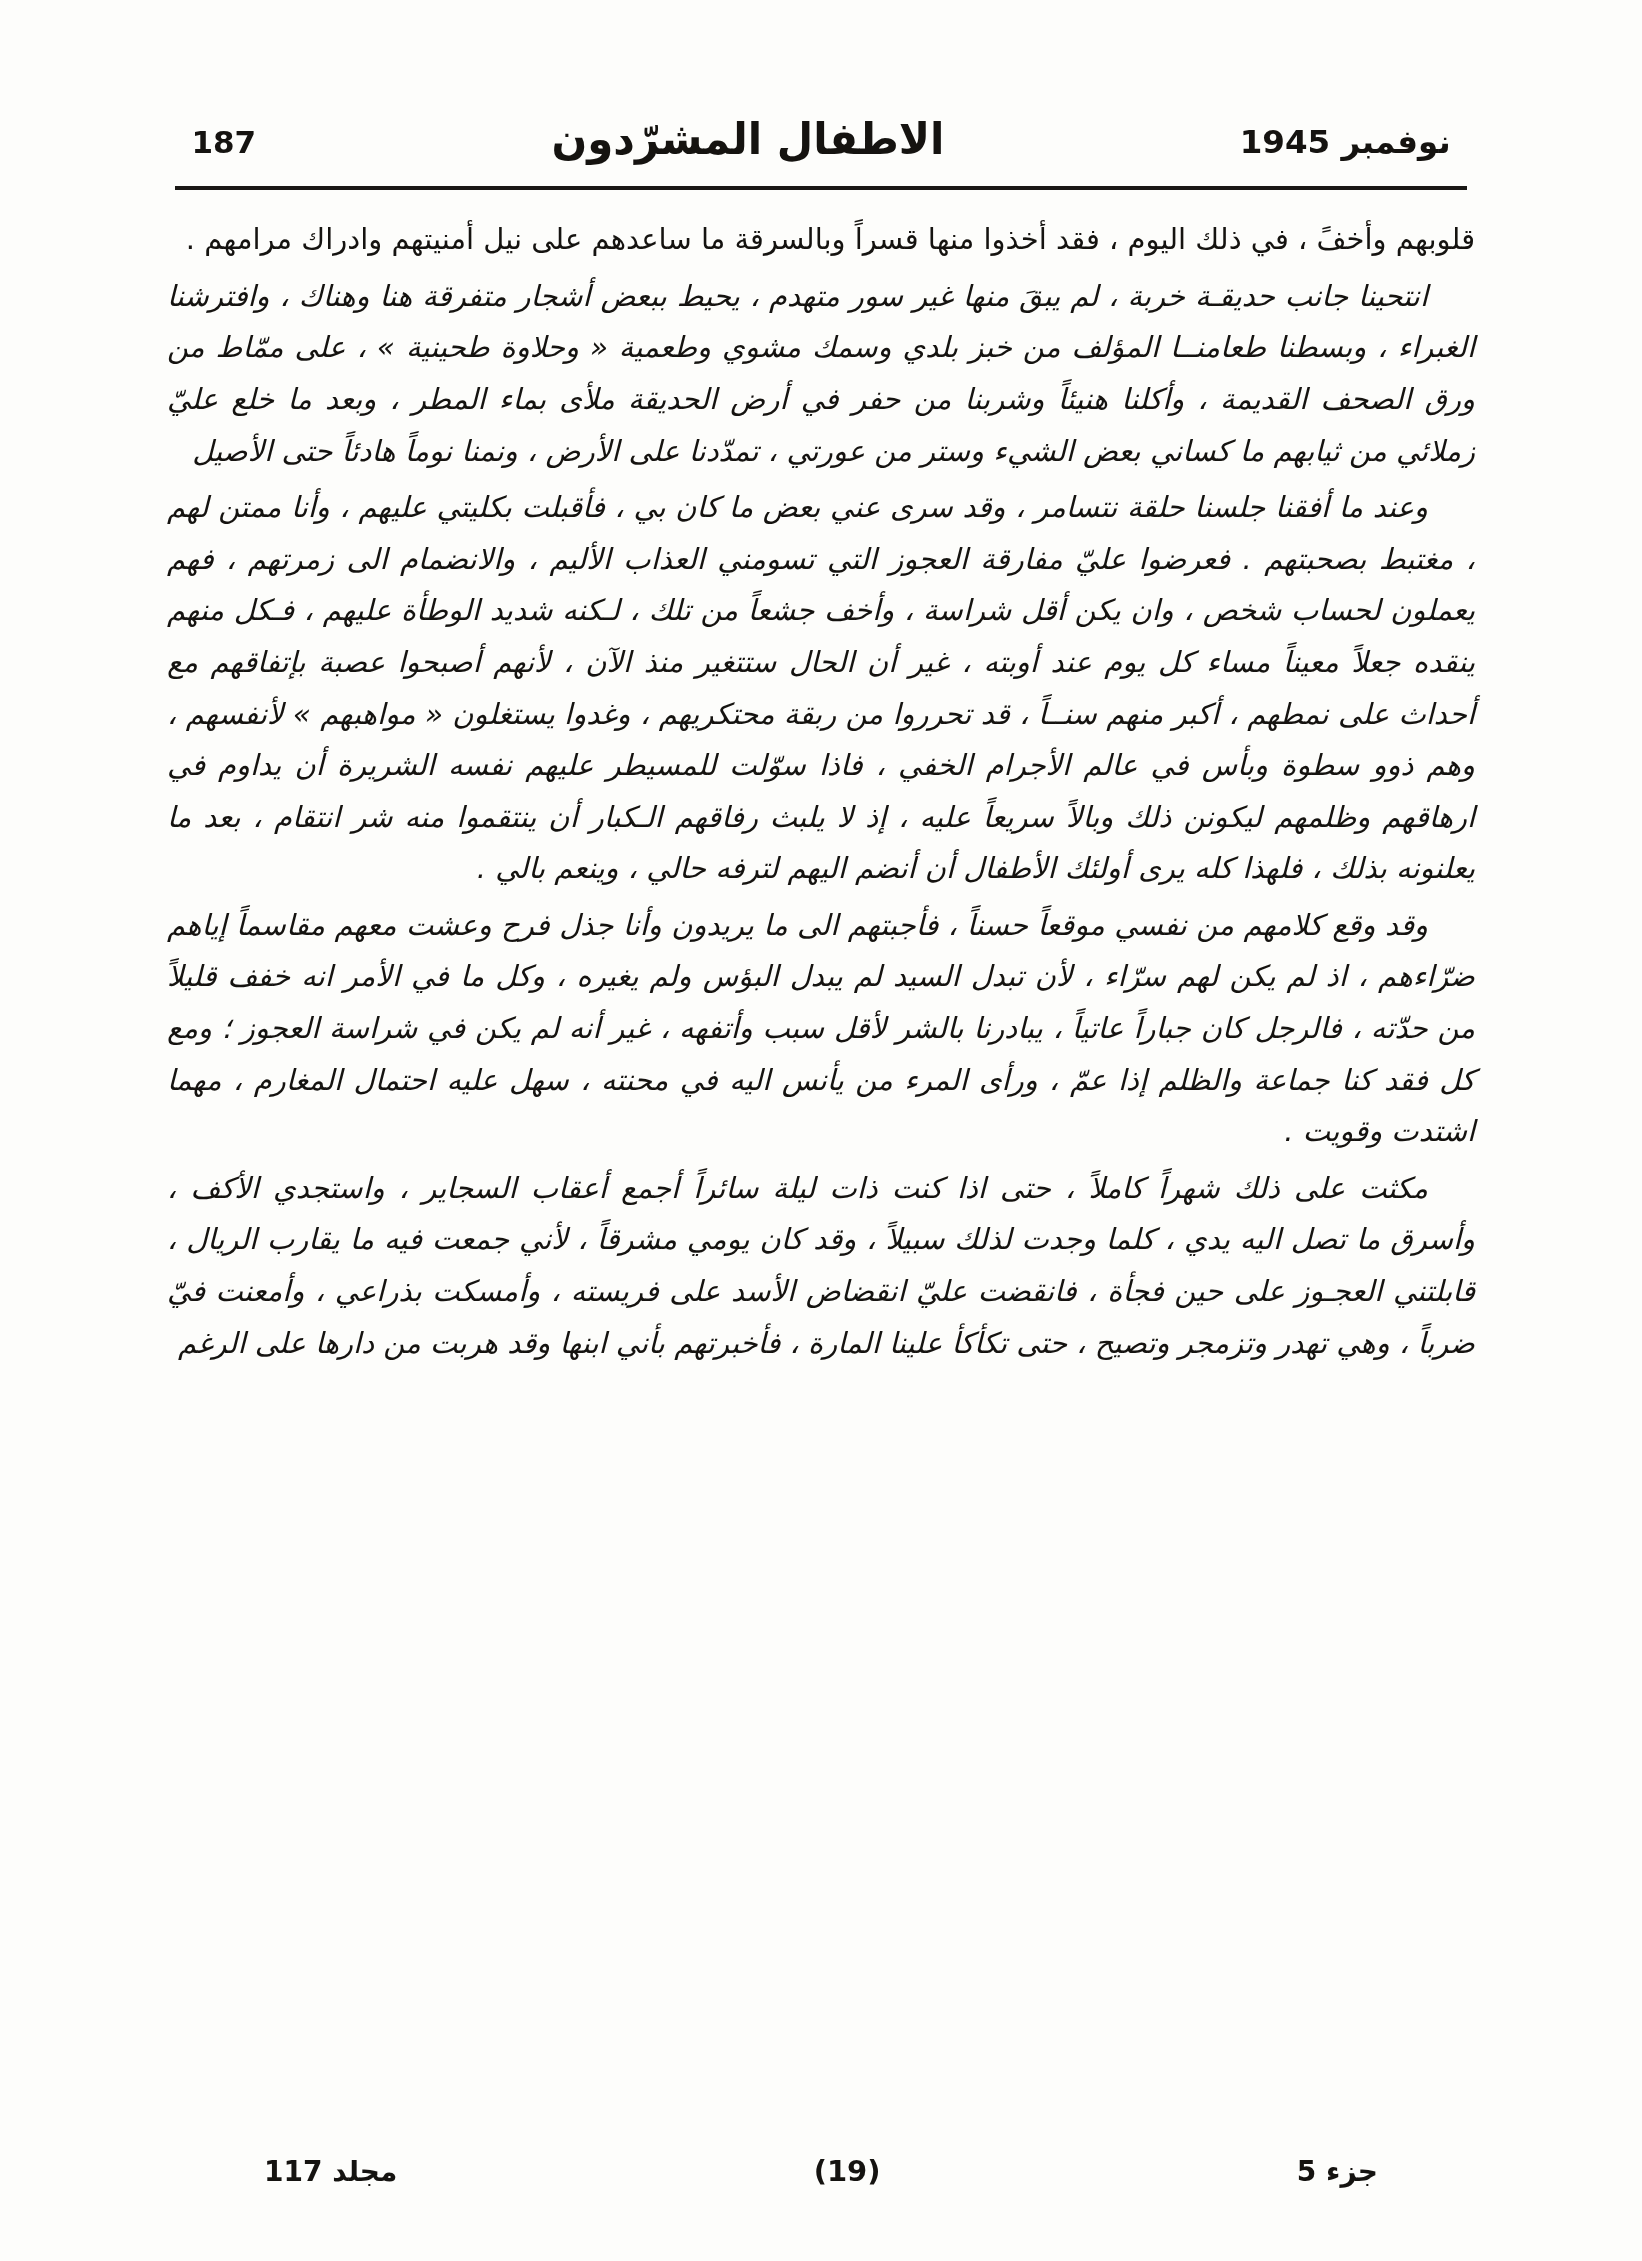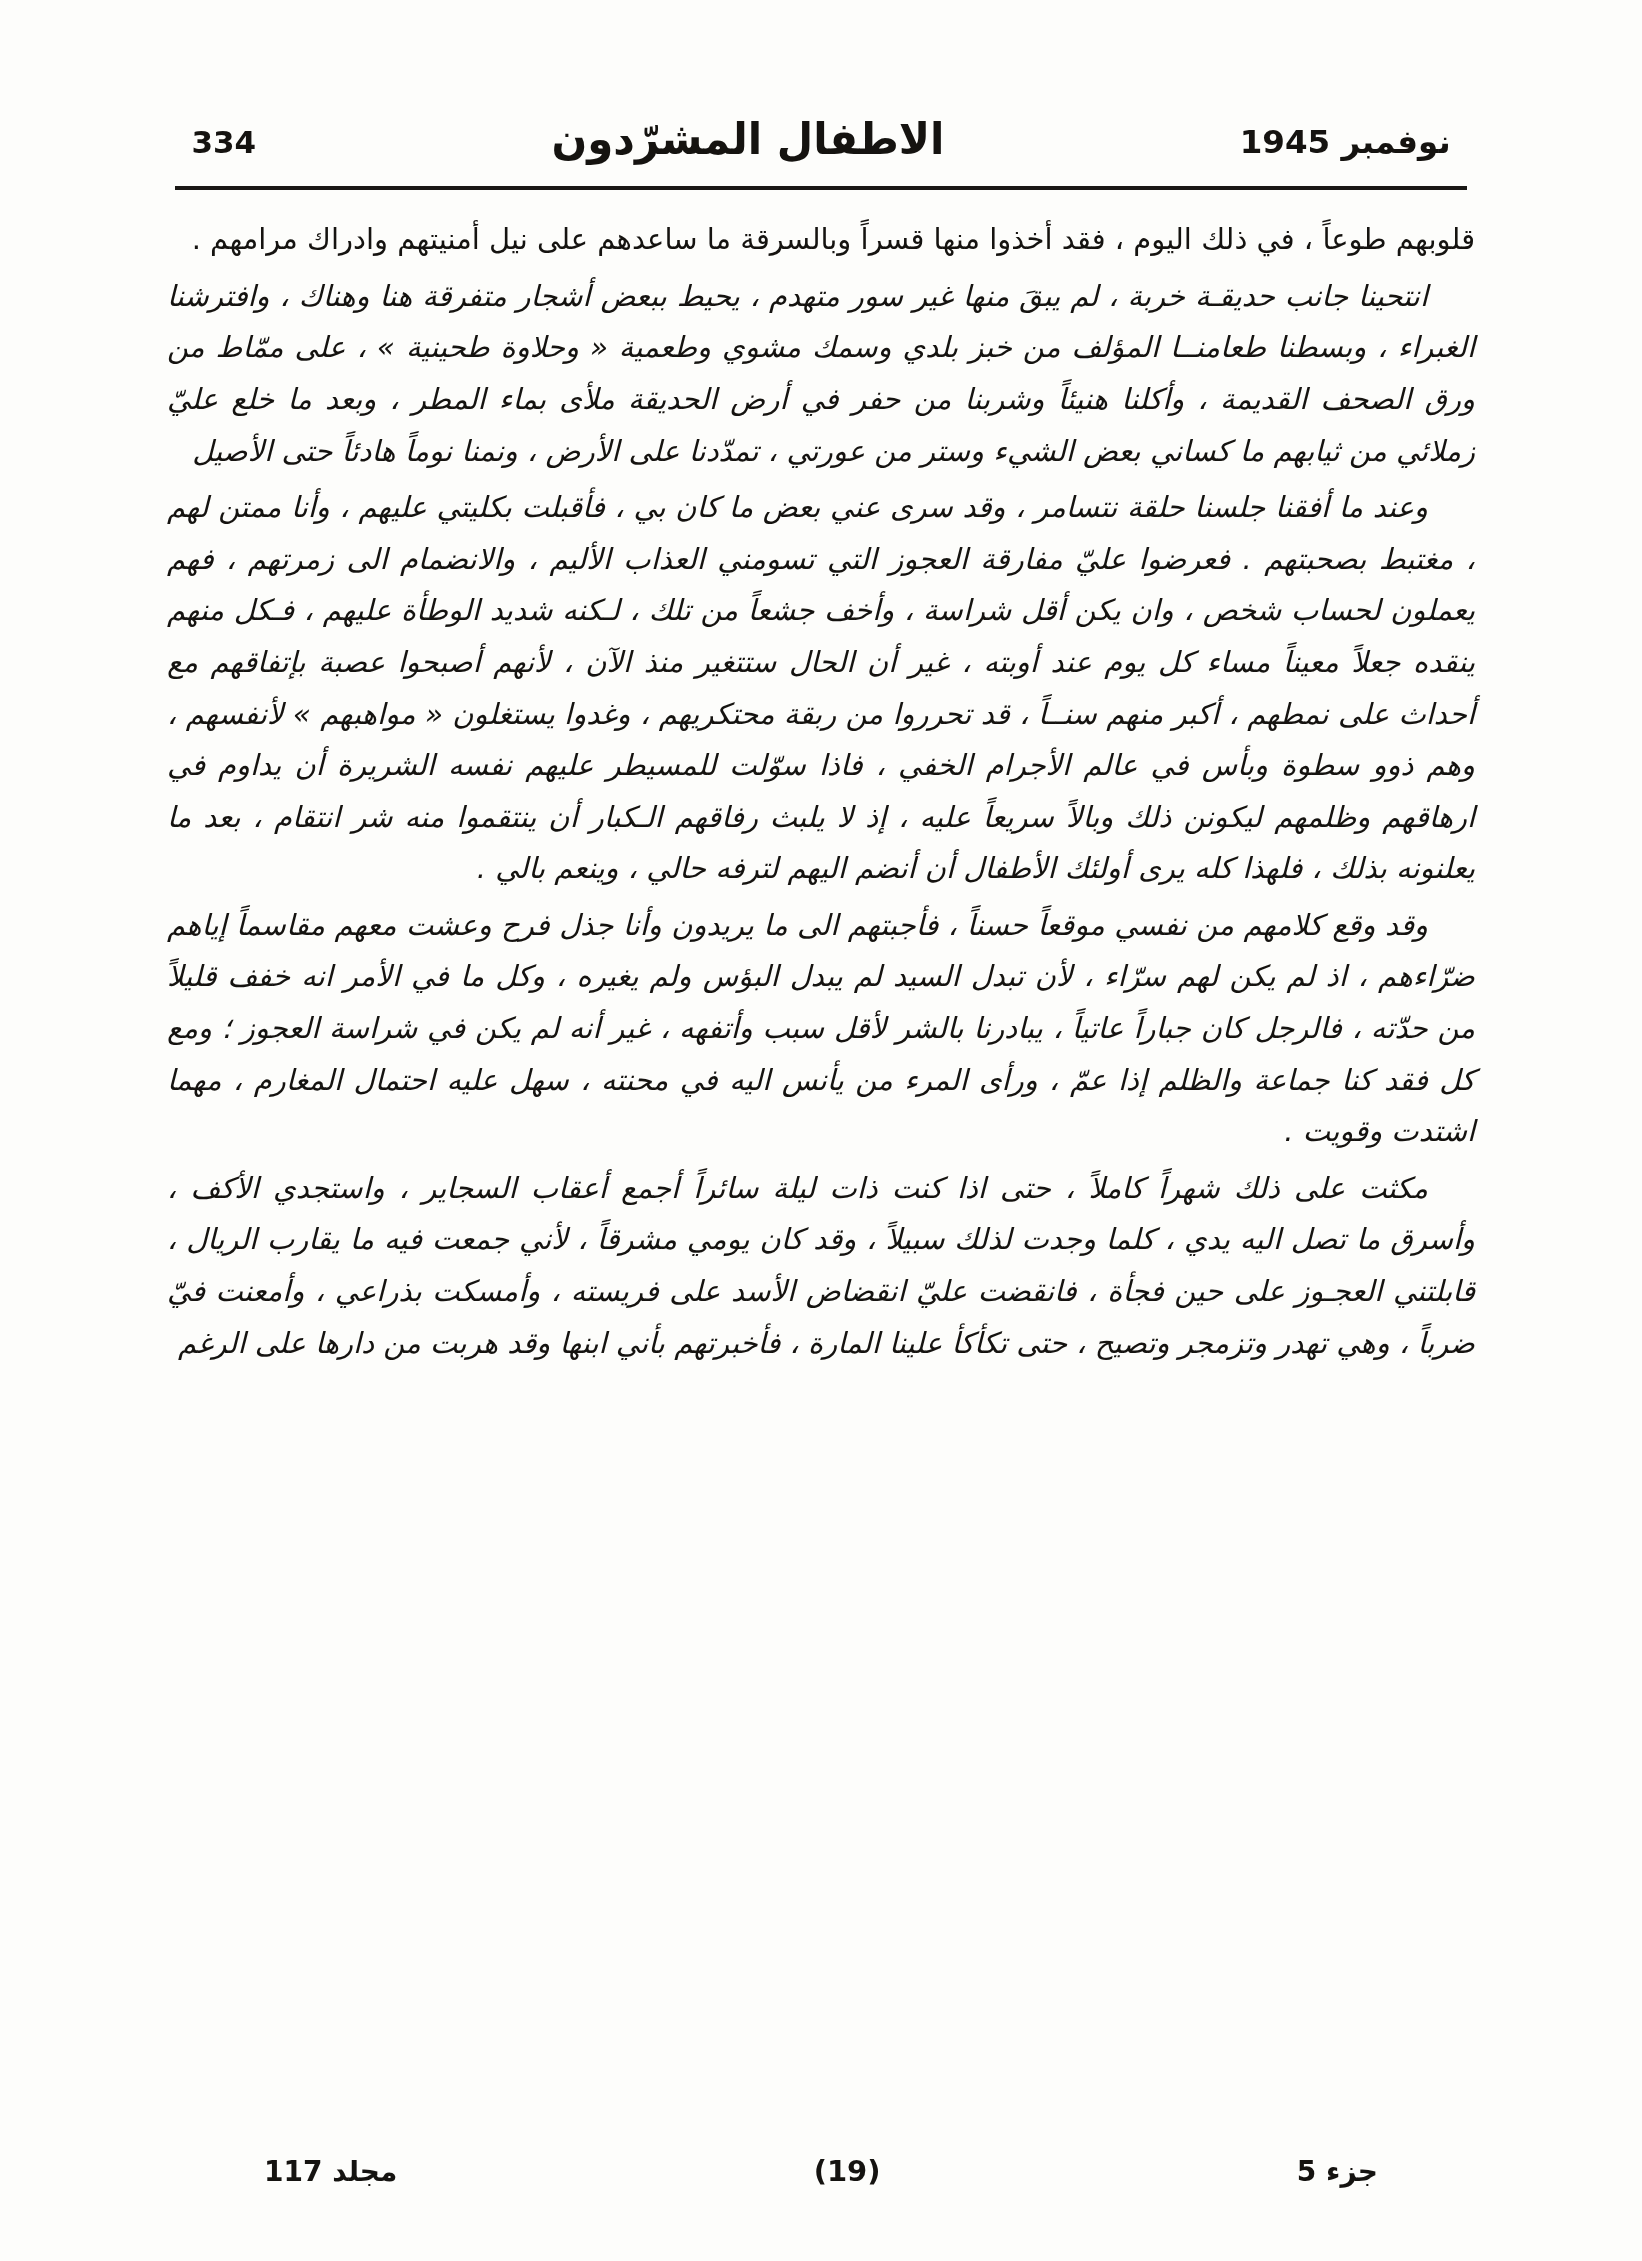--- a/index.html
+++ b/index.html
@@ -80,27 +80,27 @@
   }
 </style>
 </head>
 <body>
 
 <div class="page">
 
   <header class="page-header">
     <span class="issue-date">نوفمبر 1945</span>
     <span class="page-title">الاطفال المشرّدون</span>
-    <span class="page-number">334</span>
+    <span class="page-number">187</span>
   </header>
 
   <hr class="header-rule">
 
   <main class="page-body">
-    <p>قلوبهم طوعاً ، في ذلك اليوم ، فقد أخذوا منها قسراً وبالسرقة ما ساعدهم على نيل أمنيتهم وادراك مرامهم .</p>
+    <p>قلوبهم وأخفً ، في ذلك اليوم ، فقد أخذوا منها قسراً وبالسرقة ما ساعدهم على نيل أمنيتهم وادراك مرامهم .</p>
     <p class="indent">انتحينا جانب حديقـة خربة ، لم يبقَ منها غير سور متهدم ، يحيط ببعض أشجار متفرقة هنا وهناك ، وافترشنا الغبراء ، وبسطنا طعامنــا المؤلف من خبز بلدي وسمك مشوي وطعمية « وحلاوة طحينية » ، على ممّاط من ورق الصحف القديمة ، وأكلنا هنيئاً وشربنا من حفر في أرض الحديقة ملأى بماء المطر ، وبعد ما خلع عليّ زملائي من ثيابهم ما كساني بعض الشيء وستر من عورتي ، تمدّدنا على الأرض ، ونمنا نوماً هادئاً حتى الأصيل</p>
     <p class="indent">وعند ما أفقنا جلسنا حلقة نتسامر ، وقد سرى عني بعض ما كان بي ، فأقبلت بكليتي عليهم ، وأنا ممتن لهم ، مغتبط بصحبتهم . فعرضوا عليّ مفارقة العجوز التي تسومني العذاب الأليم ، والانضمام الى زمرتهم ، فهم يعملون لحساب شخص ، وان يكن أقل شراسة ، وأخف جشعاً من تلك ، لـكنه شديد الوطأة عليهم ، فـكل منهم ينقده جعلاً معيناً مساء كل يوم عند أوبته ، غير أن الحال ستتغير منذ الآن ، لأنهم أصبحوا عصبة بإتفاقهم مع أحداث على نمطهم ، أكبر منهم سنــاً ، قد تحرروا من ربقة محتكريهم ، وغدوا يستغلون « مواهبهم » لأنفسهم ، وهم ذوو سطوة وبأس في عالم الأجرام الخفي ، فاذا سوّلت للمسيطر عليهم نفسه الشريرة أن يداوم في ارهاقهم وظلمهم ليكونن ذلك وبالاً سريعاً عليه ، إذ لا يلبث رفاقهم الـكبار أن ينتقموا منه شر انتقام ، بعد ما يعلنونه بذلك ، فلهذا كله يرى أولئك الأطفال أن أنضم اليهم لترفه حالي ، وينعم بالي .</p>
     <p class="indent">وقد وقع كلامهم من نفسي موقعاً حسناً ، فأجبتهم الى ما يريدون وأنا جذل فرح وعشت معهم مقاسماً إياهم ضرّاءهم ، اذ لم يكن لهم سرّاء ، لأن تبدل السيد لم يبدل البؤس ولم يغيره ، وكل ما في الأمر انه خفف قليلاً من حدّته ، فالرجل كان جباراً عاتياً ، يبادرنا بالشر لأقل سبب وأتفهه ، غير أنه لم يكن في شراسة العجوز ؛ ومع كل فقد كنا جماعة والظلم إذا عمّ ، ورأى المرء من يأنس اليه في محنته ، سهل عليه احتمال المغارم ، مهما اشتدت وقويت .</p>
     <p class="indent">مكثت على ذلك شهراً كاملاً ، حتى اذا كنت ذات ليلة سائراً أجمع أعقاب السجاير ، واستجدي الأكف ، وأسرق ما تصل اليه يدي ، كلما وجدت لذلك سبيلاً ، وقد كان يومي مشرقاً ، لأني جمعت فيه ما يقارب الريال ، قابلتني العجـوز على حين فجأة ، فانقضت عليّ انقضاض الأسد على فريسته ، وأمسكت بذراعي ، وأمعنت فيّ ضرباً ، وهي تهدر وتزمجر وتصيح ، حتى تكأكأ علينا المارة ، فأخبرتهم بأني ابنها وقد هربت من دارها على الرغم</p>
   </main>
 
   <footer class="page-footer">
     <span class="footer-part">جزء 5</span>
     <span class="footer-center">(19)</span>
     <span class="footer-volume">مجلد 117</span>

